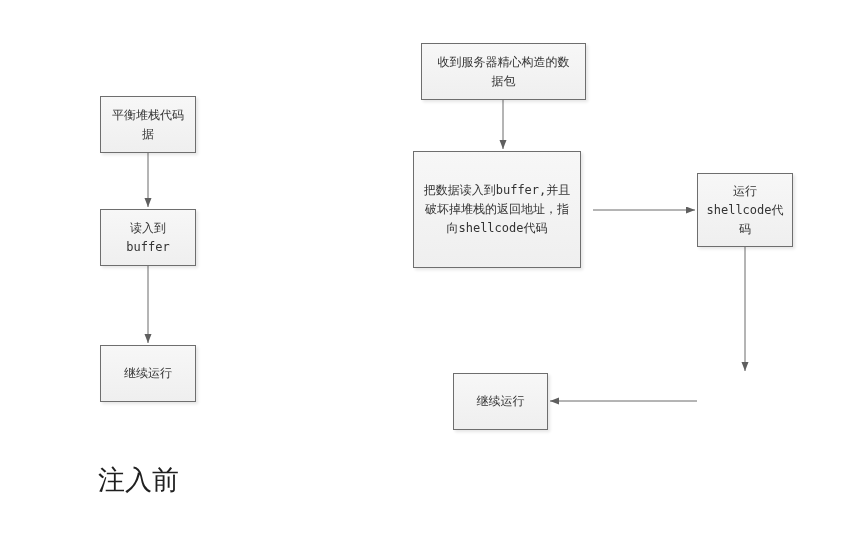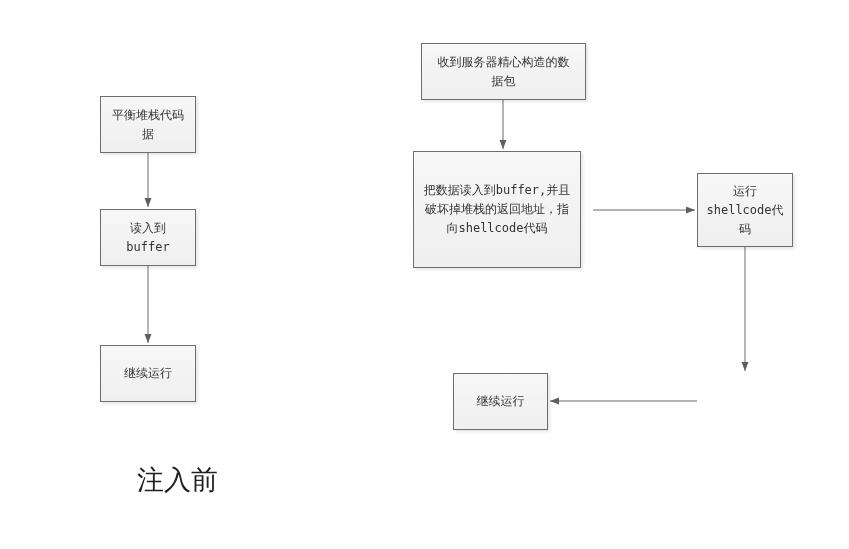--- a/index.html
+++ b/index.html
@@ -29,21 +29,21 @@
     text-align: center;
     white-space: pre-line;
     font-family: "DejaVu Sans Mono", "DejaVu Sans", monospace;
     font-size: 12px;
     line-height: 19px;
     color: #333333;
     padding: 2px;
   }
   .caption {
     position: absolute;
-    text-align: right;
+    text-align: left;
     font-family: "DejaVu Serif", "Liberation Serif", serif;
     font-size: 27px;
     line-height: 32px;
     color: #1f1f1f;
   }
   
   #node-before-receive   { left: 100px; top:  96px; width:  96px; height: 57px; }
   #node-before-read      { left: 100px; top: 209px; width:  96px; height: 57px; }
   #node-before-continue  { left: 100px; top: 345px; width:  96px; height: 57px; }
   #node-after-receive    { left: 421px; top:  43px; width: 165px; height: 57px; }

